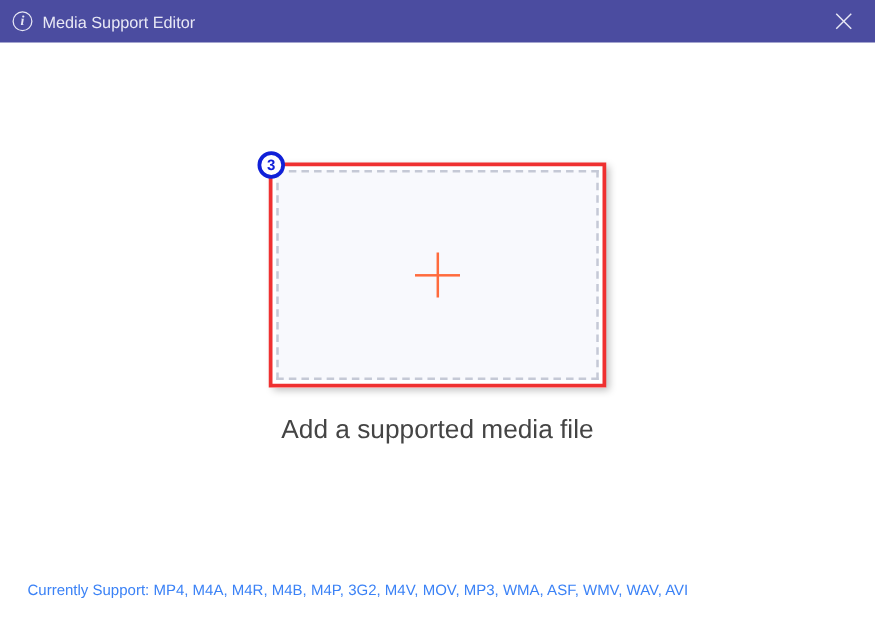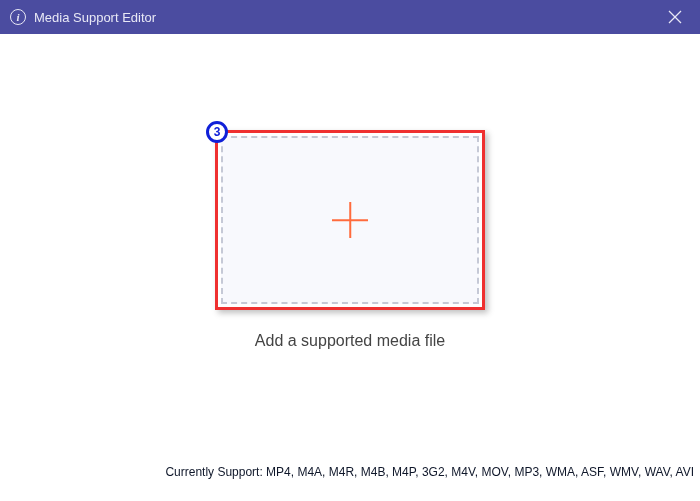--- a/index.html
+++ b/index.html
@@ -128,31 +128,31 @@
       color: #1020d8;
       font-weight: bold;
       font-size: 12px;
       display: flex;
       align-items: center;
       justify-content: center;
       z-index: 2;
     }
     .instruction {
       margin-top: 22px;
-      font-size: 16px;
+      font-size: 21px;
       color: #444;
     }
     .footer {
       position: absolute;
       bottom: 16px;
       left: 16px;
       right: 0;
-      text-align: right;
+      text-align: left;
       font-size: 12px;
-      color: #0f172a;
+      color: #3b82f6;
     }
   </style>
 </head>
 <body>
 
 <div class="window">
   <div class="titlebar">
     <div class="info-icon">i</div>
     <div class="title">Media Support Editor</div>
     <div class="close-btn">

